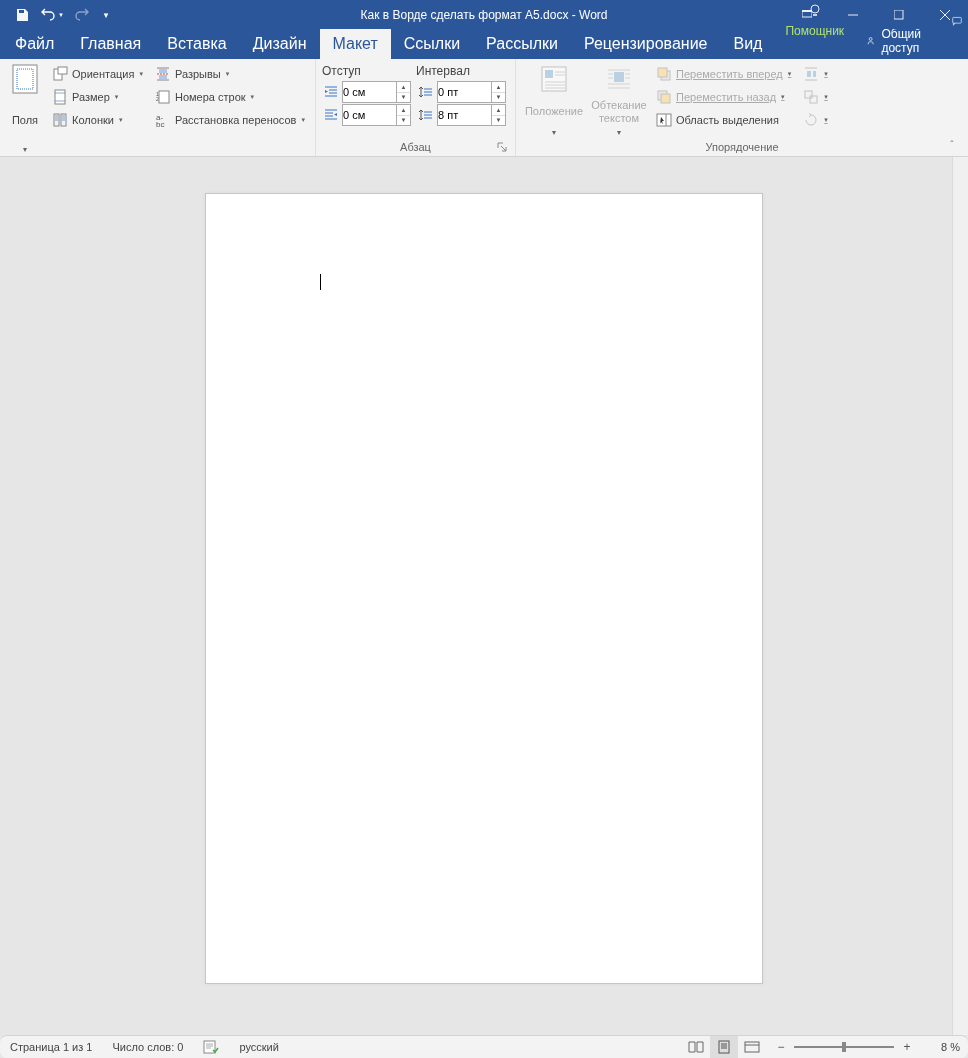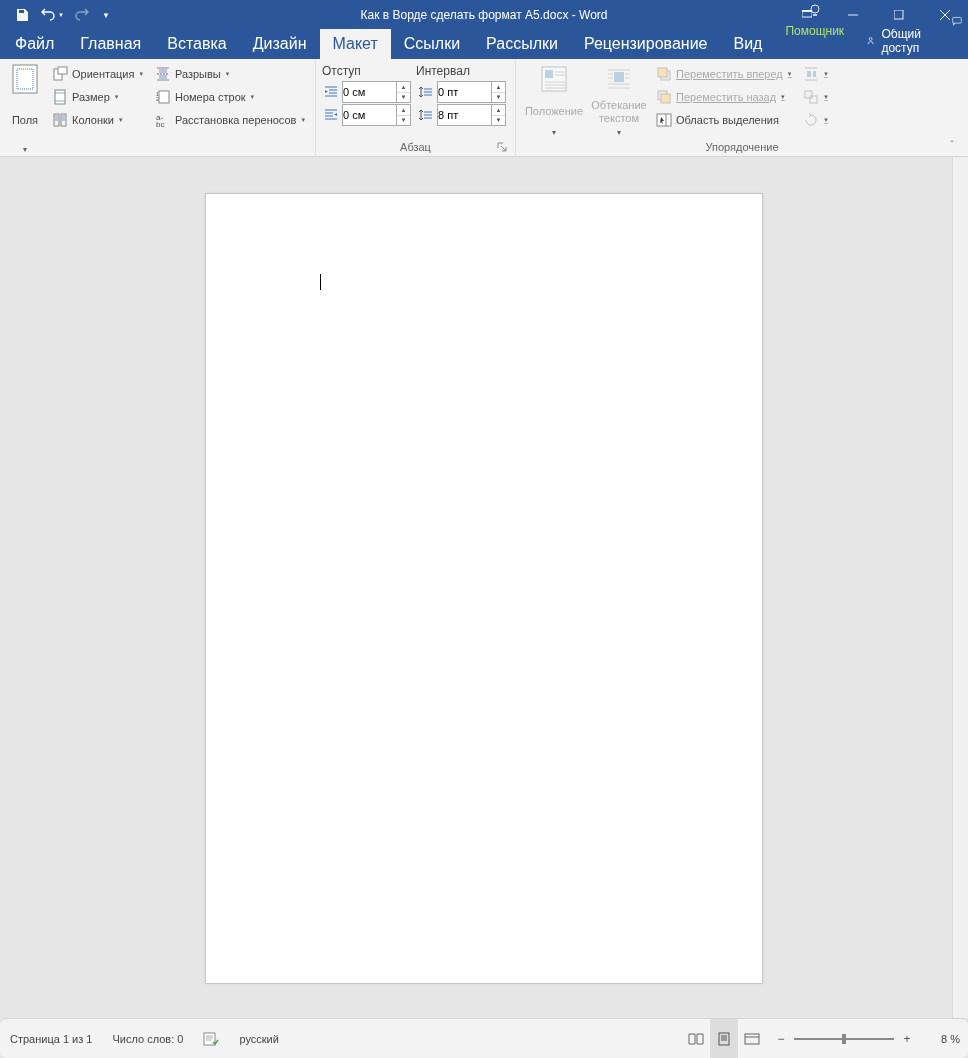--- a/index.html
+++ b/index.html
@@ -50,21 +50,21 @@
 .spin .arrows div:last-child { border-bottom:none; }
 .collapse-rbn { position:absolute; right:6px; bottom:4px; width:20px; height:14px; color:#777; font-size:10px; display:flex; align-items:center; justify-content:center; }
 
 
 .docarea { flex:1; background:#e6e6e6; overflow:hidden; display:flex; justify-content:center; padding-top:36px; position:relative; }
 .page { width:558px; height:791px; background:#fff; border:1px solid #c6c6c6; box-shadow:0 0 4px rgba(0,0,0,.05); position:relative; }
 .scroll-v { position:absolute; right:0; top:0; width:16px; height:100%; background:#f0f0f0; border-left:1px solid #dadada; }
 .cursor { position:absolute; left:114px; top:80px; width:1px; height:16px; background:#000; }
 
 
-.statusbar { height:40px; background:#f3f3f3; border-top:1px solid #d4d4d4; display:flex; align-items:flex-start; font-size:11px; color:#444;border-radius:7px; }
+.statusbar { height:23px; background:#f3f3f3; border-top:1px solid #d4d4d4; display:flex; align-items:flex-start; font-size:11px; color:#444;border-radius:7px; }
 .st-item { padding:0 10px; height:100%; display:flex; align-items:center; gap:5px; }
 .st-right { margin-left:auto; display:flex; align-items:center; height:100%; }
 .viewbtn { width:28px; height:100%; display:flex; align-items:center; justify-content:center; }
 .viewbtn.active { background:#ddd; }
 .zoom { display:flex; align-items:center; gap:6px; padding:0 8px; }
 .zoom .track { width:100px; height:2px; background:#888; position:relative; }
 .zoom .thumb { position:absolute; left:48px; top:-4px; width:4px; height:10px; background:#888; }
 .zbtn { width:14px; height:14px; display:flex; align-items:center; justify-content:center; color:#555; font-size:12px; }
 </style>
 </head>

